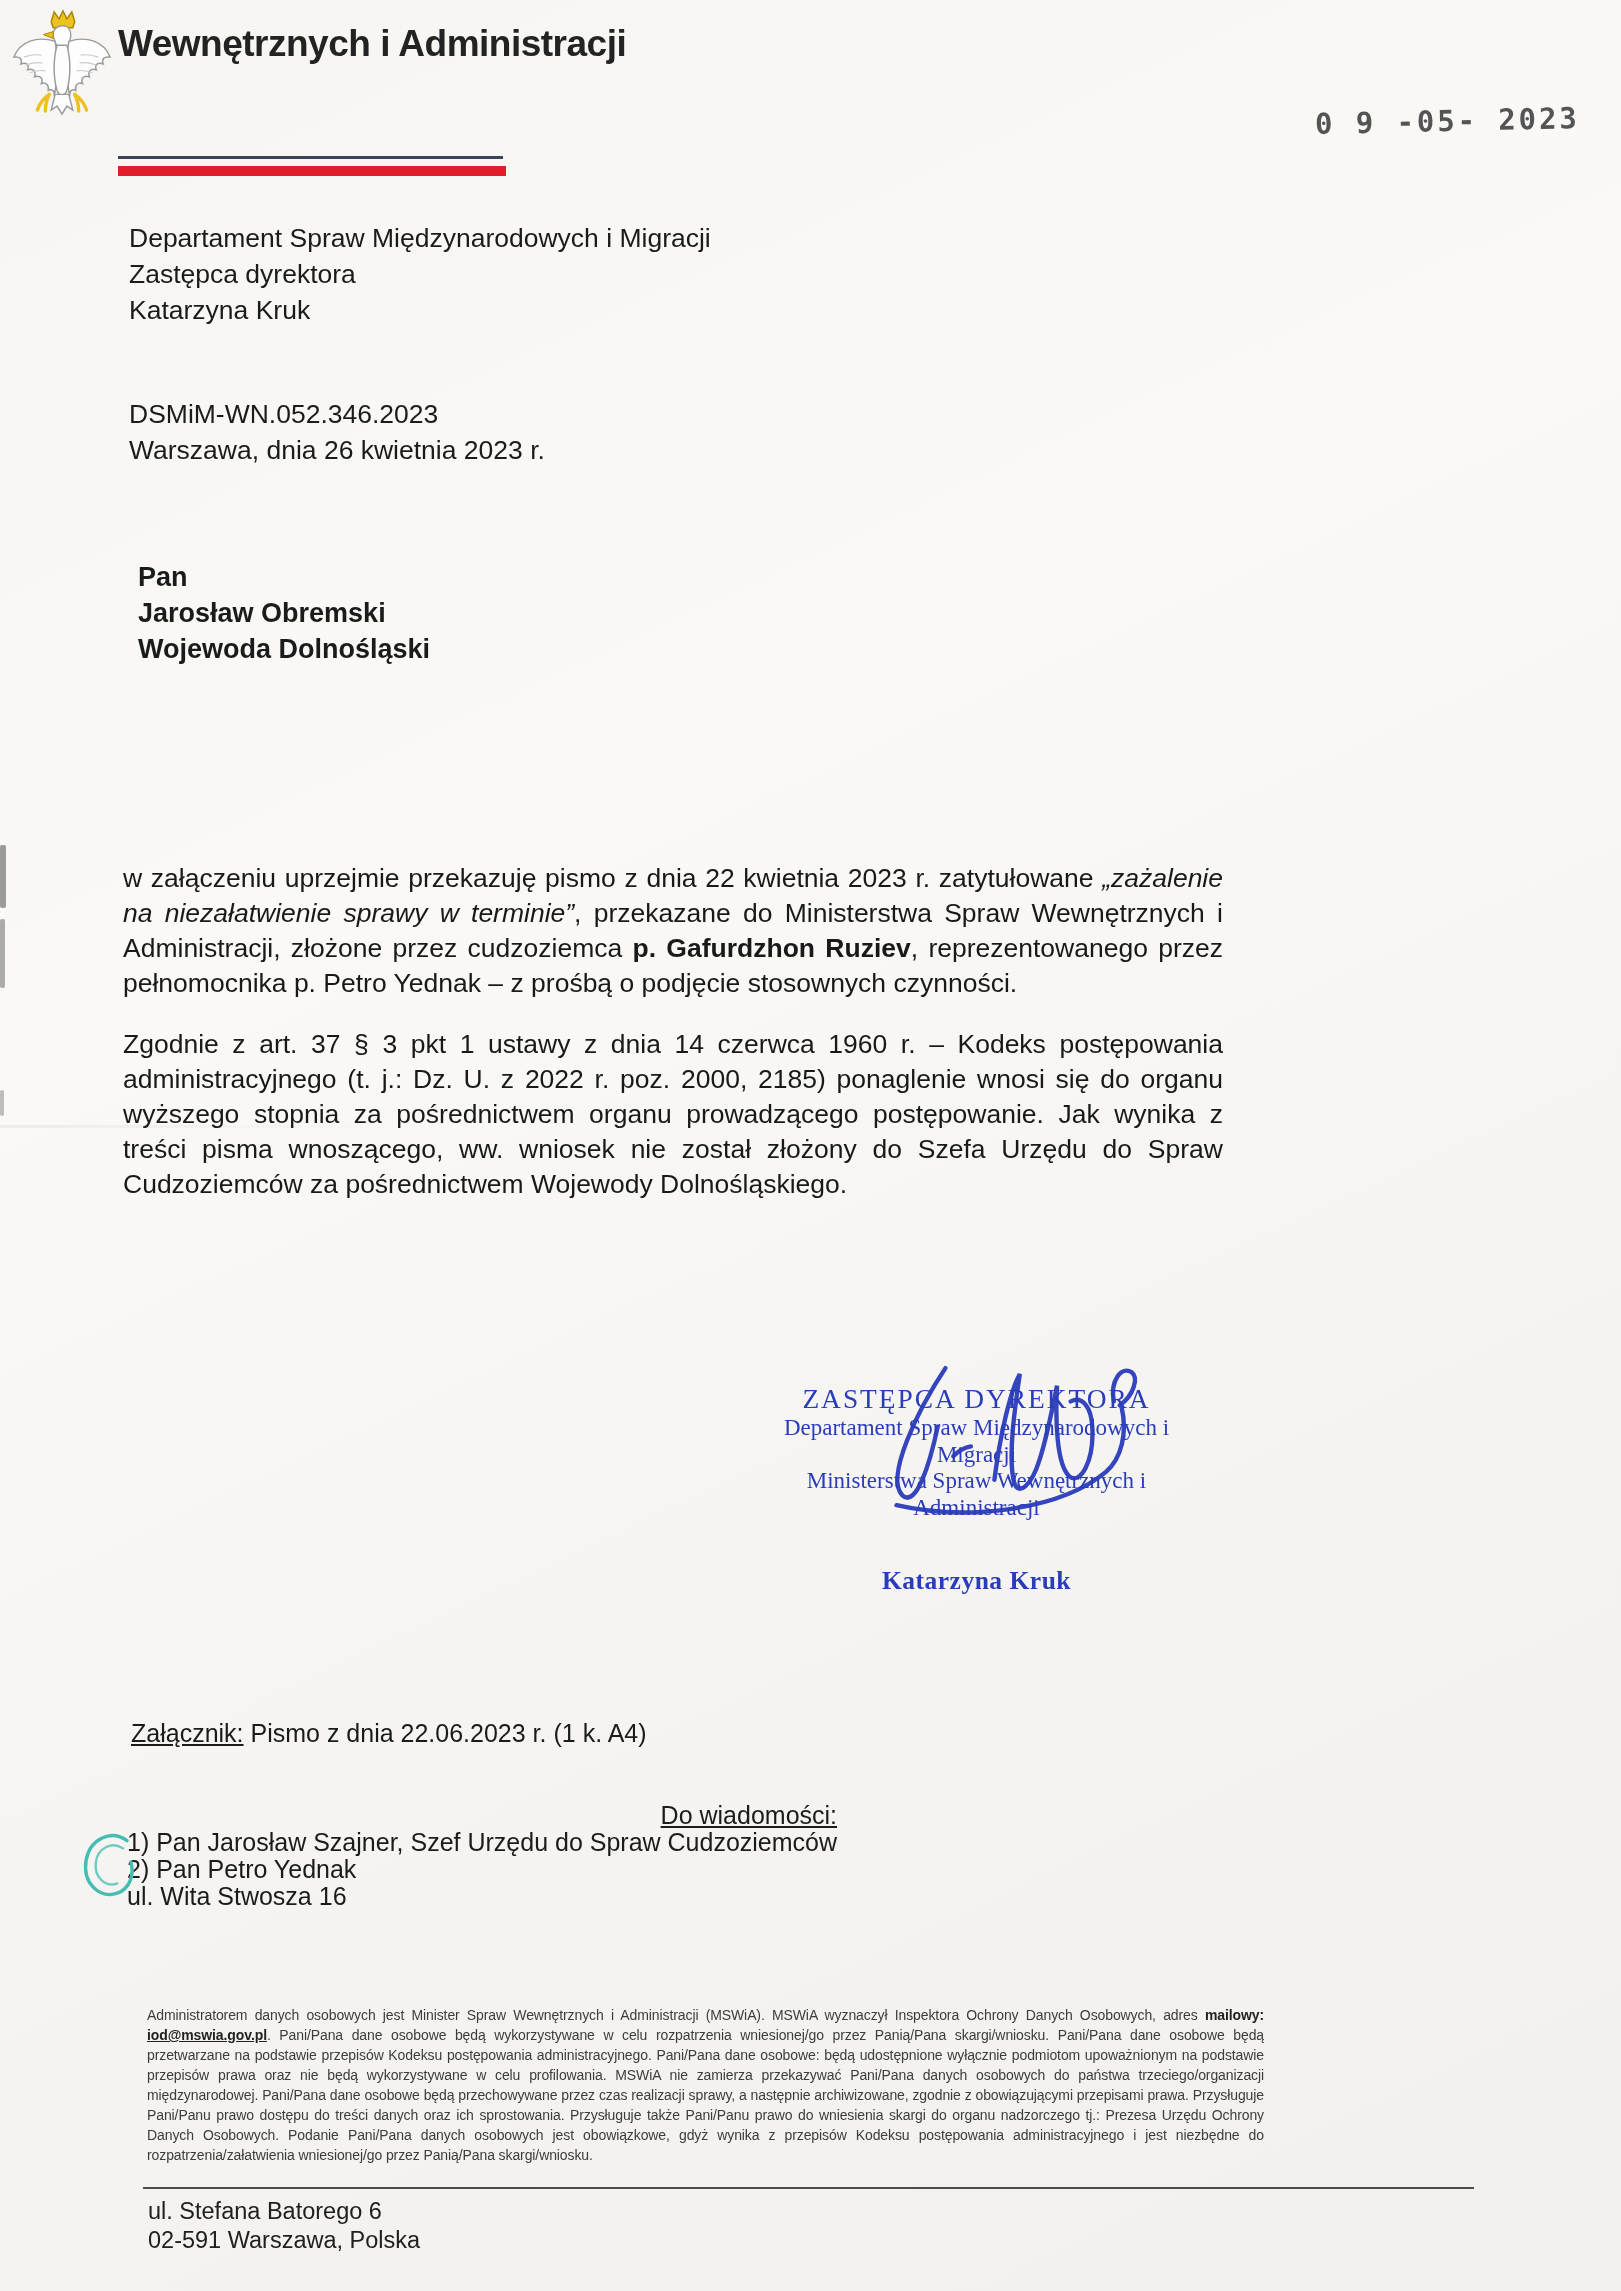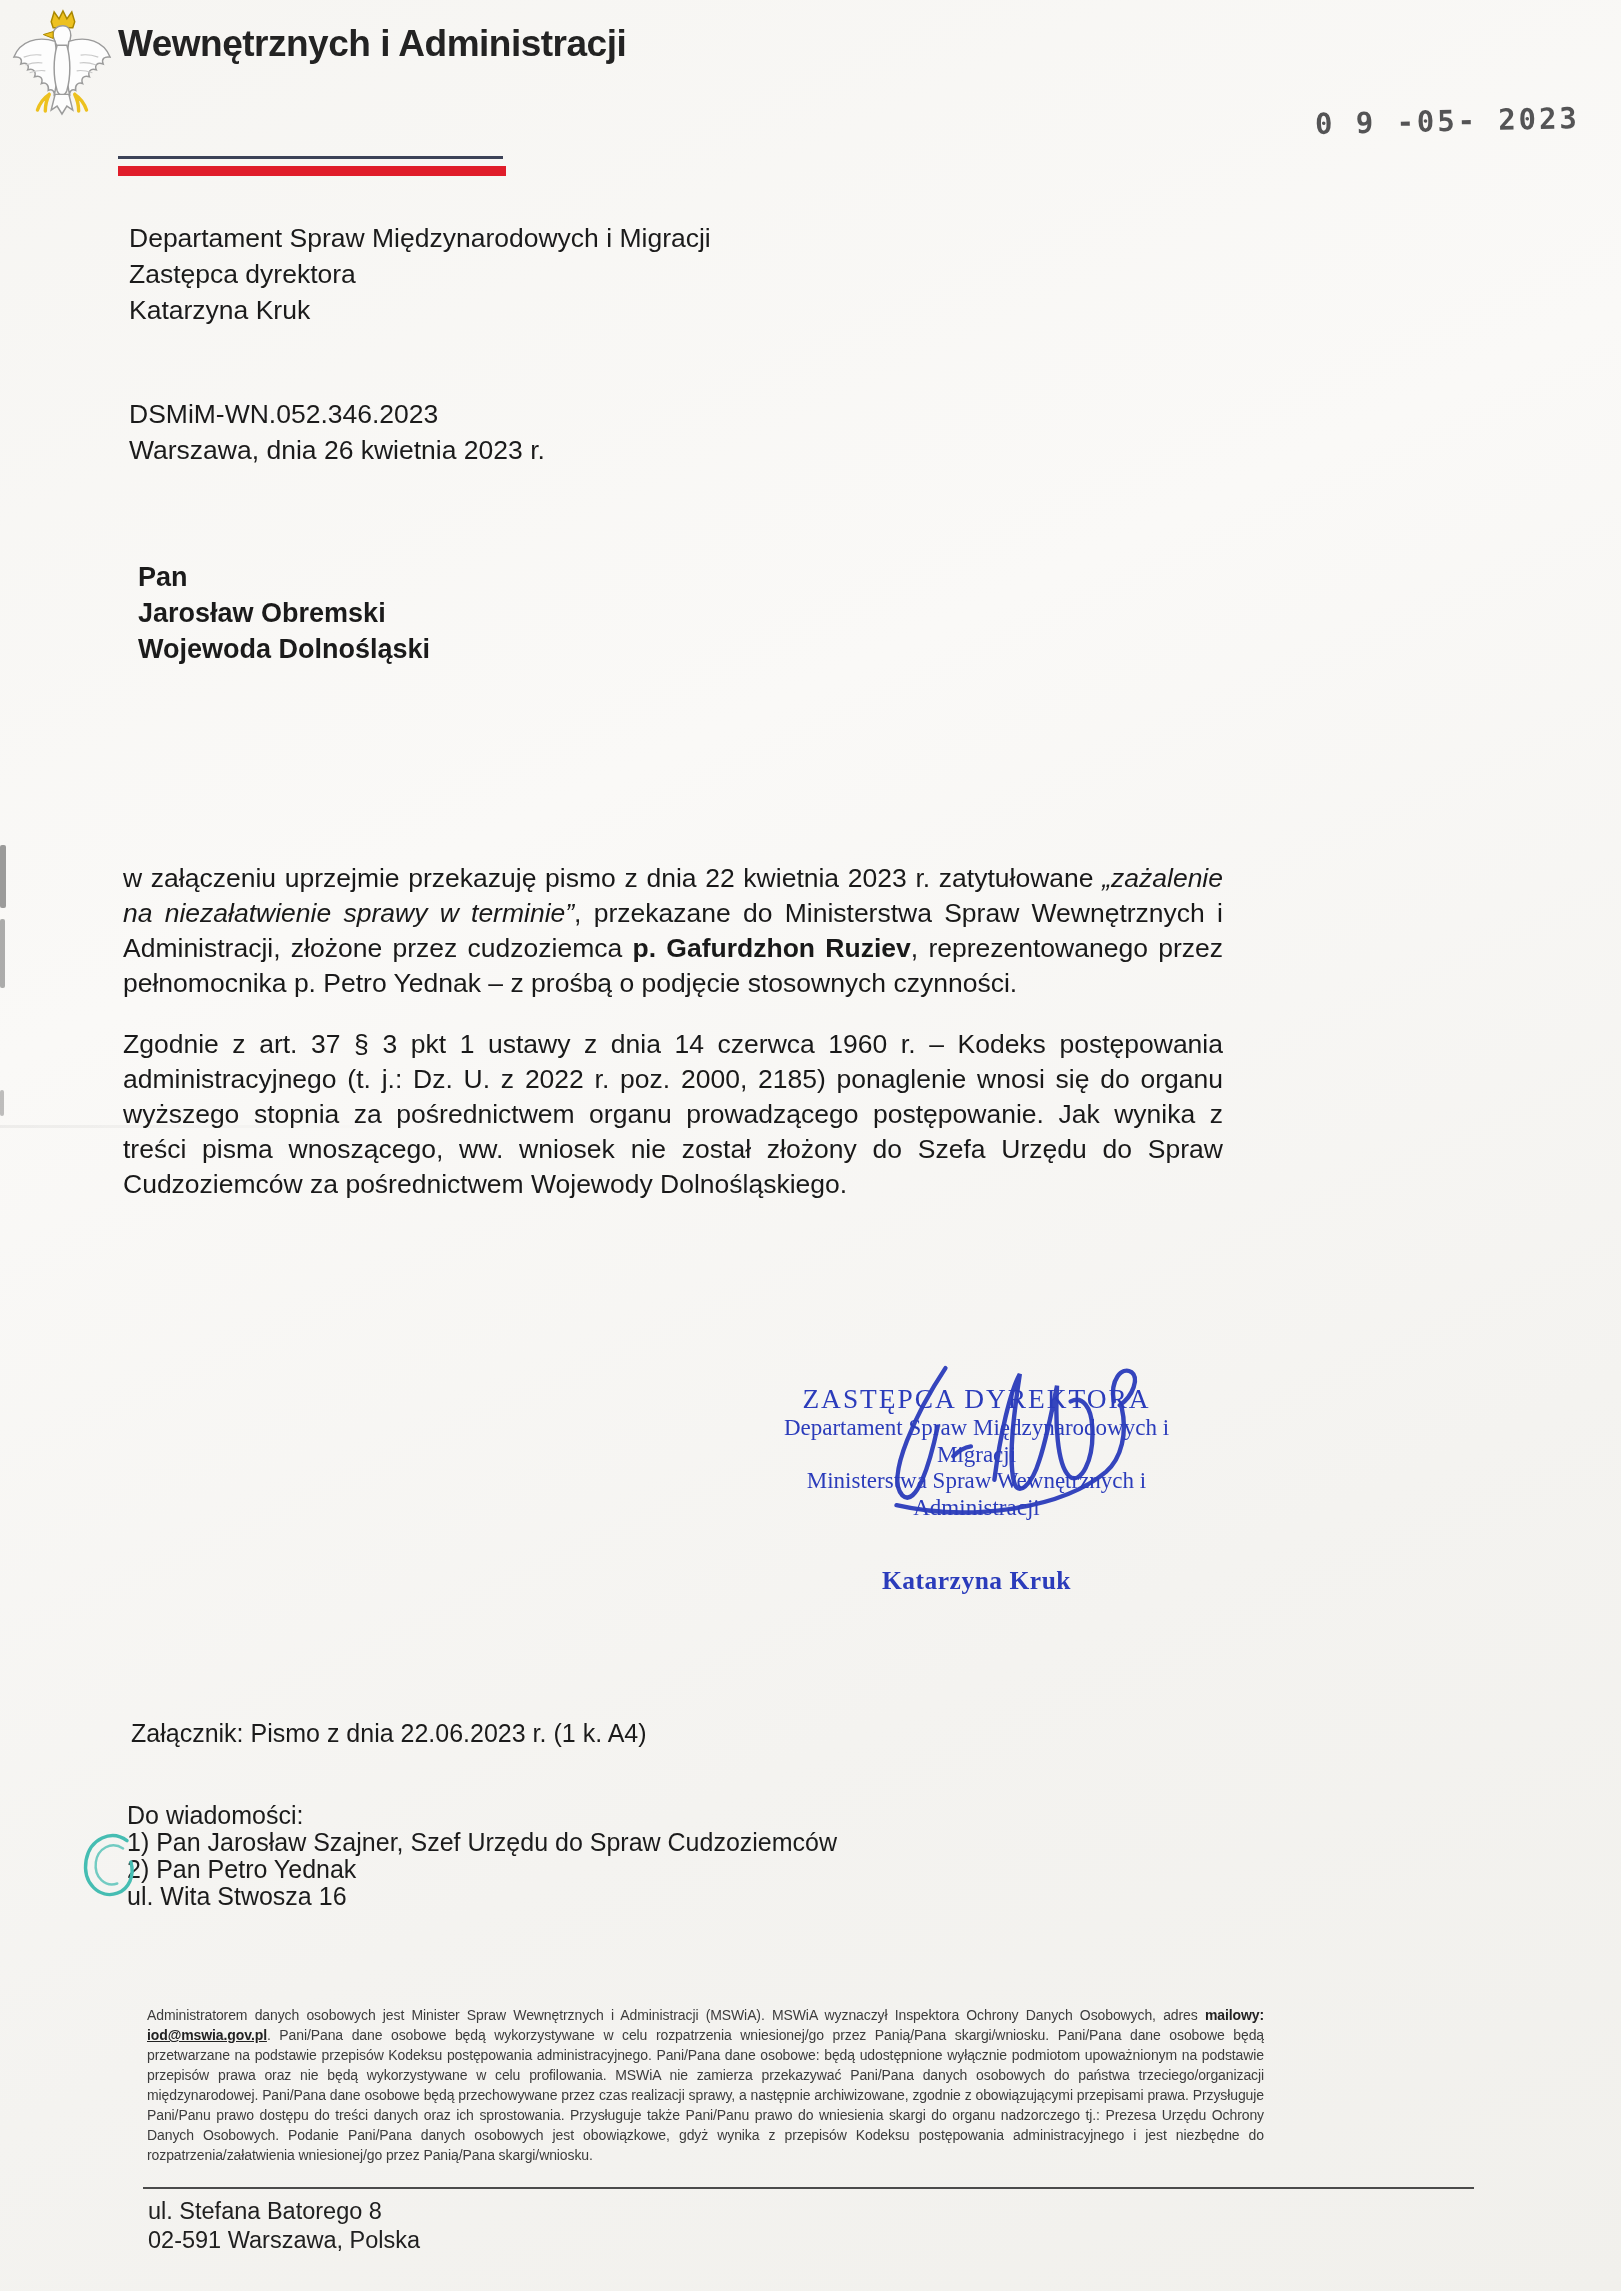--- a/index.html
+++ b/index.html
@@ -29,21 +29,21 @@
   .bd{font-weight:700;}
   
   .sig-stamp{position:absolute;left:753px;top:1384px;width:447px;text-align:center;
     font-family:"Liberation Serif",serif;color:#2b3cbb;}
   .sig-line1{font-size:27.4px;letter-spacing:2px;line-height:31px;}
   .sig-line2,.sig-line3{font-size:23px;line-height:26.5px;}
   .sig-name{margin-top:45px;font-size:25.5px;font-weight:700;letter-spacing:0.5px;}
   .sig-ink{position:absolute;left:828px;top:1362px;}
   
   .attachment{position:absolute;left:131px;top:1719px;font-size:25px;}
-  .underlined{}
+  .underlined{text-decoration:underline;text-align:right;}
   .cc{position:absolute;left:127px;top:1802px;font-size:25px;line-height:27px;}
   .cc-circle{position:absolute;left:78px;top:1827px;}
   
   .privacy{position:absolute;left:147px;top:2005px;width:1117px;font-size:14px;line-height:20px;
     text-align:justify;color:#3c3c3c;letter-spacing:-0.1px;}
   .privacy .bd{font-weight:700;color:#222;}
   .email{font-weight:700;text-decoration:underline;color:#222;}
   
   .addr-rule{position:absolute;left:143px;top:2187px;width:1331px;height:2px;background:#4b4b4b;}
   .footer-address{position:absolute;left:148px;top:2197px;font-size:23.5px;line-height:29px;color:#202020;}
@@ -143,21 +143,21 @@
       </g>
     </svg>
   </div>
 
   <div class="privacy">
     <span>Administratorem danych osobowych jest Minister Spraw Wewnętrznych i Administracji (MSWiA). MSWiA wyznaczył Inspektora Ochrony Danych Osobowych, adres </span><span class="bd">mailowy: </span><span class="email">iod@mswia.gov.pl</span><span>. Pani/Pana dane osobowe będą wykorzystywane w celu rozpatrzenia wniesionej/go przez Panią/Pana skargi/wniosku. Pani/Pana dane osobowe będą przetwarzane na podstawie przepisów Kodeksu postępowania administracyjnego. Pani/Pana dane osobowe: będą udostępnione wyłącznie podmiotom upoważnionym na podstawie przepisów prawa oraz nie będą wykorzystywane w celu profilowania. MSWiA nie zamierza przekazywać Pani/Pana danych osobowych do państwa trzeciego/organizacji międzynarodowej. Pani/Pana dane osobowe będą przechowywane przez czas realizacji sprawy, a następnie archiwizowane, zgodnie z obowiązującymi przepisami prawa. Przysługuje Pani/Panu prawo dostępu do treści danych oraz ich sprostowania. Przysługuje także Pani/Panu prawo do wniesienia skargi do organu nadzorczego tj.: Prezesa Urzędu Ochrony Danych Osobowych. Podanie Pani/Pana danych osobowych jest obowiązkowe, gdyż wynika z przepisów Kodeksu postępowania administracyjnego i jest niezbędne do rozpatrzenia/załatwienia wniesionej/go przez Panią/Pana skargi/wniosku.</span>
   </div>
 
   <div class="addr-rule"></div>
   <div class="footer-address">
-    <div>ul. Stefana Batorego 8</div>
+    <div>ul. Stefana Batorego 6</div>
     <div>02-591 Warszawa, Polska</div>
   </div>
 
   <div class="artifact a1"></div>
   <div class="artifact a2"></div>
   <div class="artifact a3"></div>
   <div class="crease"></div>
 
 </div>
 

